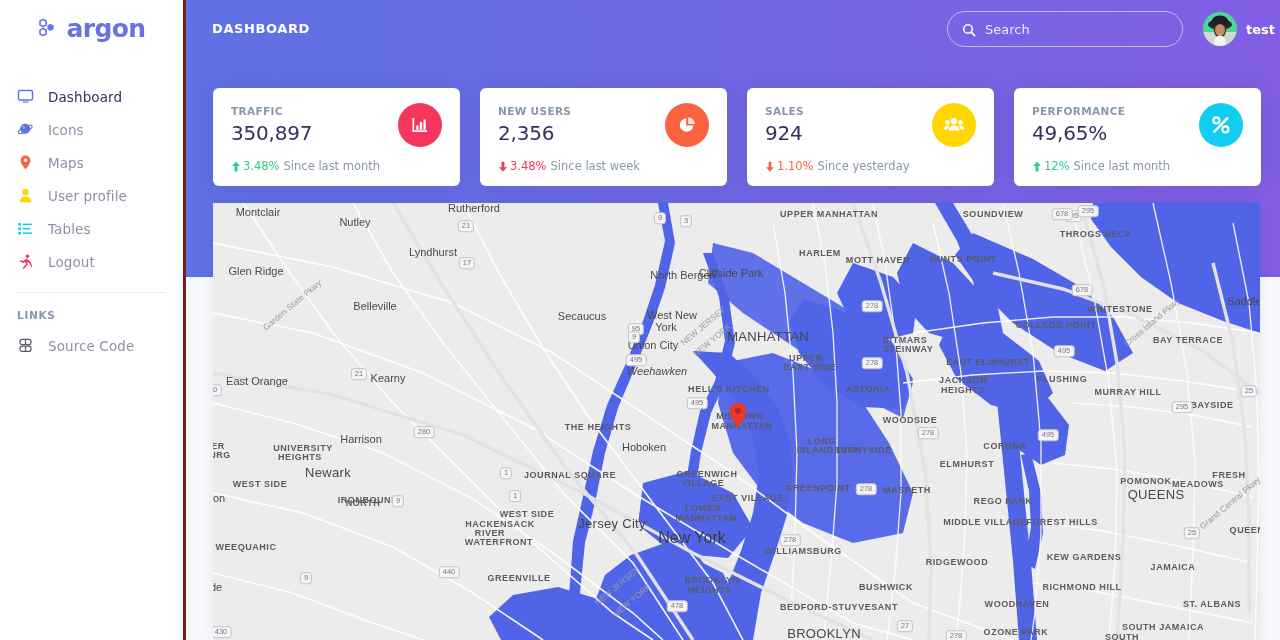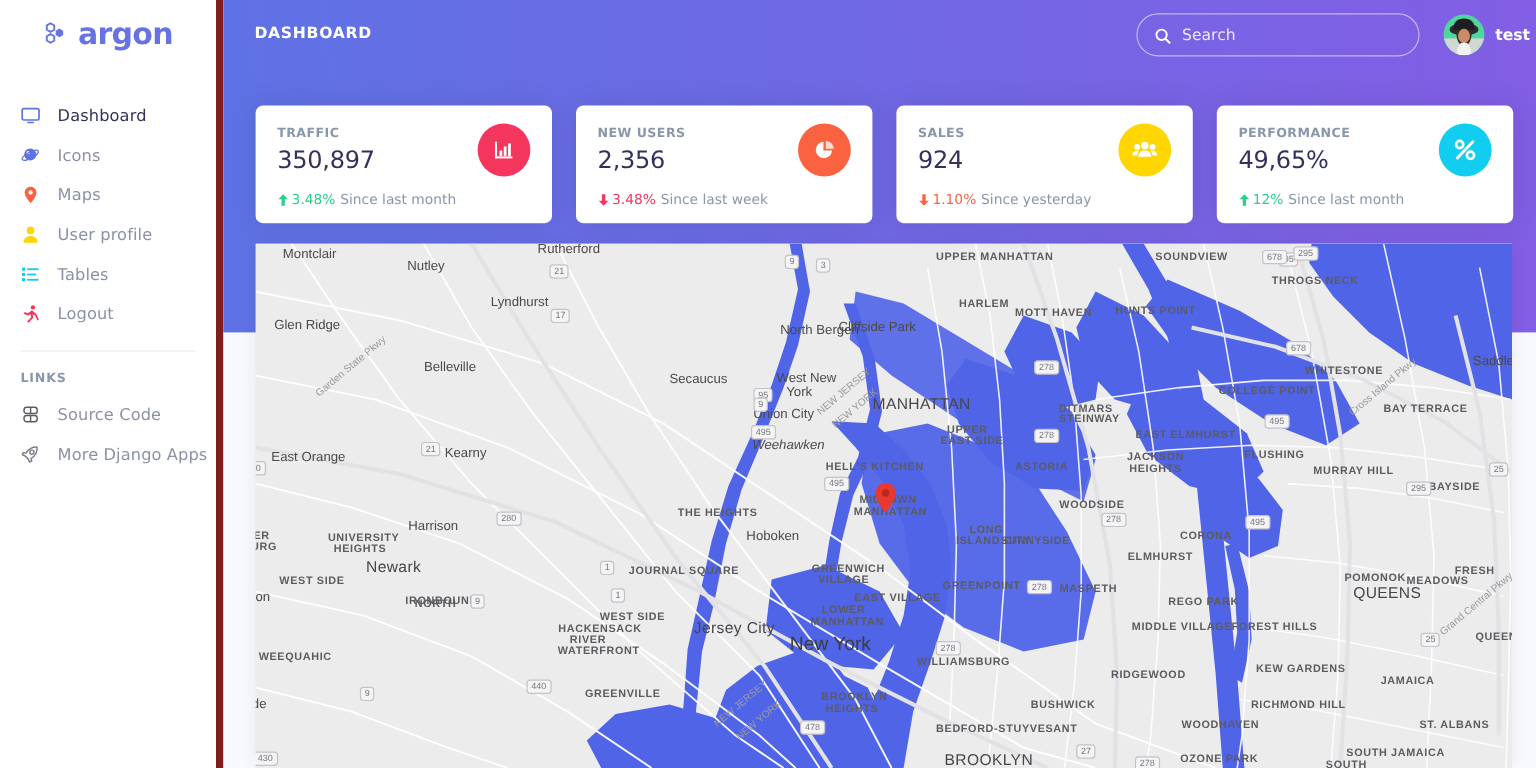--- a/index.html
+++ b/index.html
@@ -9,21 +9,21 @@
     font-family: "DejaVu Sans", "Liberation Sans", sans-serif;
     background: #f8f9fe;
   }
   .app { position: relative; width: 1280px; height: 640px; }
 
   
   .sidebar {
     position: absolute; left: 0; top: 0;
     width: 186px; height: 640px;
     background: #ffffff;
-    border-right: 6px solid #7f1d1d;
+    border-right: 3px solid #7f1d1d;
     z-index: 30;
   }
   .brand {
     display: flex; align-items: center; justify-content: center;
     gap: 7px;
     height: 52px; margin-top: 2px;
   }
   .brand-icon { width: 22px; height: 24px; display:block; }
   .brand-text {
     font-size: 25px; font-weight: bold; color: #6772e5;
@@ -262,29 +262,20 @@
         <svg width="17" height="17" viewBox="0 0 17 17">
           <rect x="3" y="2.4" width="11" height="5.2" rx="2.2" fill="none" stroke="#5b5b66" stroke-width="1.2"></rect>
           <rect x="3" y="9.2" width="11" height="5.2" rx="2.2" fill="none" stroke="#5b5b66" stroke-width="1.2"></rect>
           <line x1="8.5" y1="2.4" x2="8.5" y2="7.6" stroke="#5b5b66" stroke-width="1.2"></line>
           <line x1="8.5" y1="9.2" x2="8.5" y2="14.4" stroke="#5b5b66" stroke-width="1.2"></line>
         </svg>
       </span>
       <span class="nav-label">Source Code</span>
     </div>
 
-    <div class="nav-item">
-      <span class="nav-ico">
-        <svg width="17" height="17" viewBox="0 0 17 17">
-          <path d="M13.9 2.6 C10.6 2.2 6.4 4.2 4.6 7.6 L2.4 7.2 L1.6 9 L4 10 L6.6 12.6 L7.6 15 L9.4 14.2 L9 12 C12.4 10.2 14.4 6 13.9 2.6 Z" fill="none" stroke="#7c7c88" stroke-width="1.2" stroke-linejoin="round"></path>
-          <circle cx="9.6" cy="6.8" r="1.7" fill="none" stroke="#7c7c88" stroke-width="1.2"></circle>
-        </svg>
-      </span>
-      <span class="nav-label">More Django Apps</span>
-    </div>
   </aside>
 
   <header class="header">
     <div class="topbar">
       <div class="page-title">DASHBOARD</div>
 
       <div class="search-wrap">
         <span class="search-ico">
           <svg width="14" height="14" viewBox="0 0 14 14">
             <circle cx="6" cy="6" r="4.3" fill="none" stroke="#ffffff" stroke-width="1.6"></circle>

